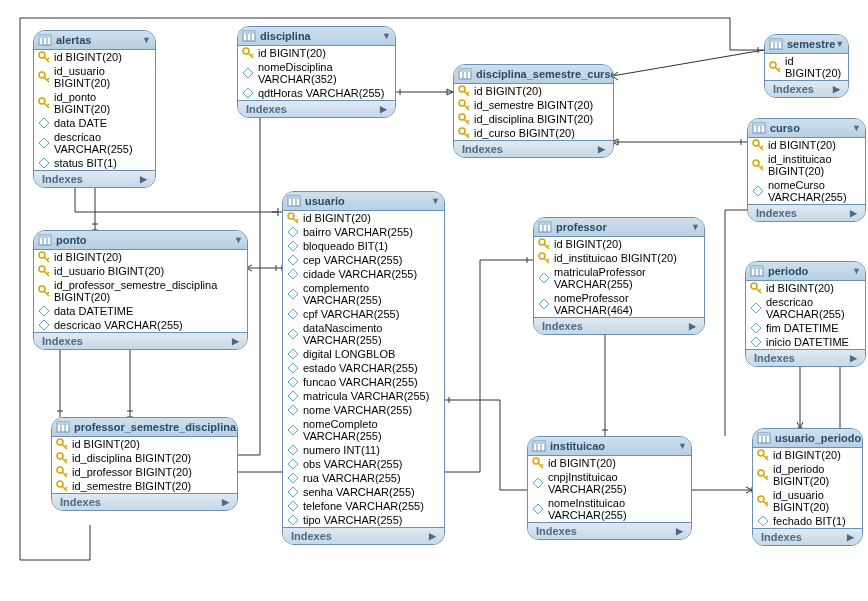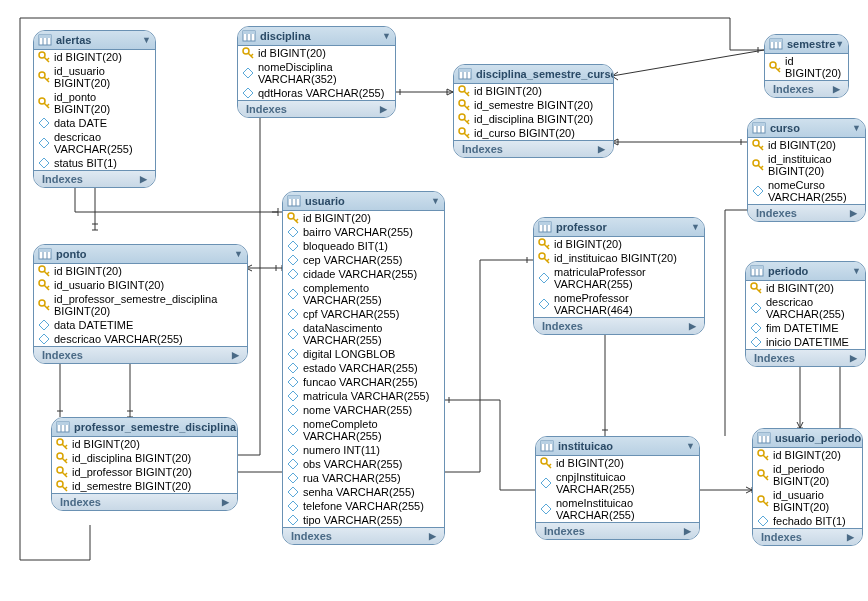--- a/index.html
+++ b/index.html
@@ -328,21 +328,21 @@
             </svg>
           </span>
           <span>nomeCurso VARCHAR(255)</span>
         </div>
       </div>
       <div class="indexes">
         <span>Indexes</span>
         <span class="expand">▶</span>
       </div>
     </div>
-    <div class="table" style="left: 33px; top: 244px; width: 213px;">
+    <div class="table" style="left: 33px; top: 230px; width: 213px;">
       <div class="header">
         <span class="hicon table-icon">
           <svg width="14" height="14">
             <rect x="1" y="2" width="12" height="10" fill="#fff" stroke="#6a91b3"></rect>
             <rect x="1" y="2" width="12" height="3" fill="#b8d0e3"></rect>
             <line x1="5" y1="5" x2="5" y2="12" stroke="#6a91b3"></line>
             <line x1="9" y1="5" x2="9" y2="12" stroke="#6a91b3"></line>
           </svg>
         </span>
         <span>ponto</span>
@@ -746,21 +746,21 @@
             </svg>
           </span>
           <span>id_semestre BIGINT(20)</span>
         </div>
       </div>
       <div class="indexes">
         <span>Indexes</span>
         <span class="expand">▶</span>
       </div>
     </div>
-    <div class="table" style="left: 527px; top: 436px; width: 163px; margin-left: 8px;">
+    <div class="table" style="left: 527px; top: 436px; width: 163px;">
       <div class="header">
         <span class="hicon table-icon">
           <svg width="14" height="14">
             <rect x="1" y="2" width="12" height="10" fill="#fff" stroke="#6a91b3"></rect>
             <rect x="1" y="2" width="12" height="3" fill="#b8d0e3"></rect>
             <line x1="5" y1="5" x2="5" y2="12" stroke="#6a91b3"></line>
             <line x1="9" y1="5" x2="9" y2="12" stroke="#6a91b3"></line>
           </svg>
         </span>
         <span>instituicao</span>

